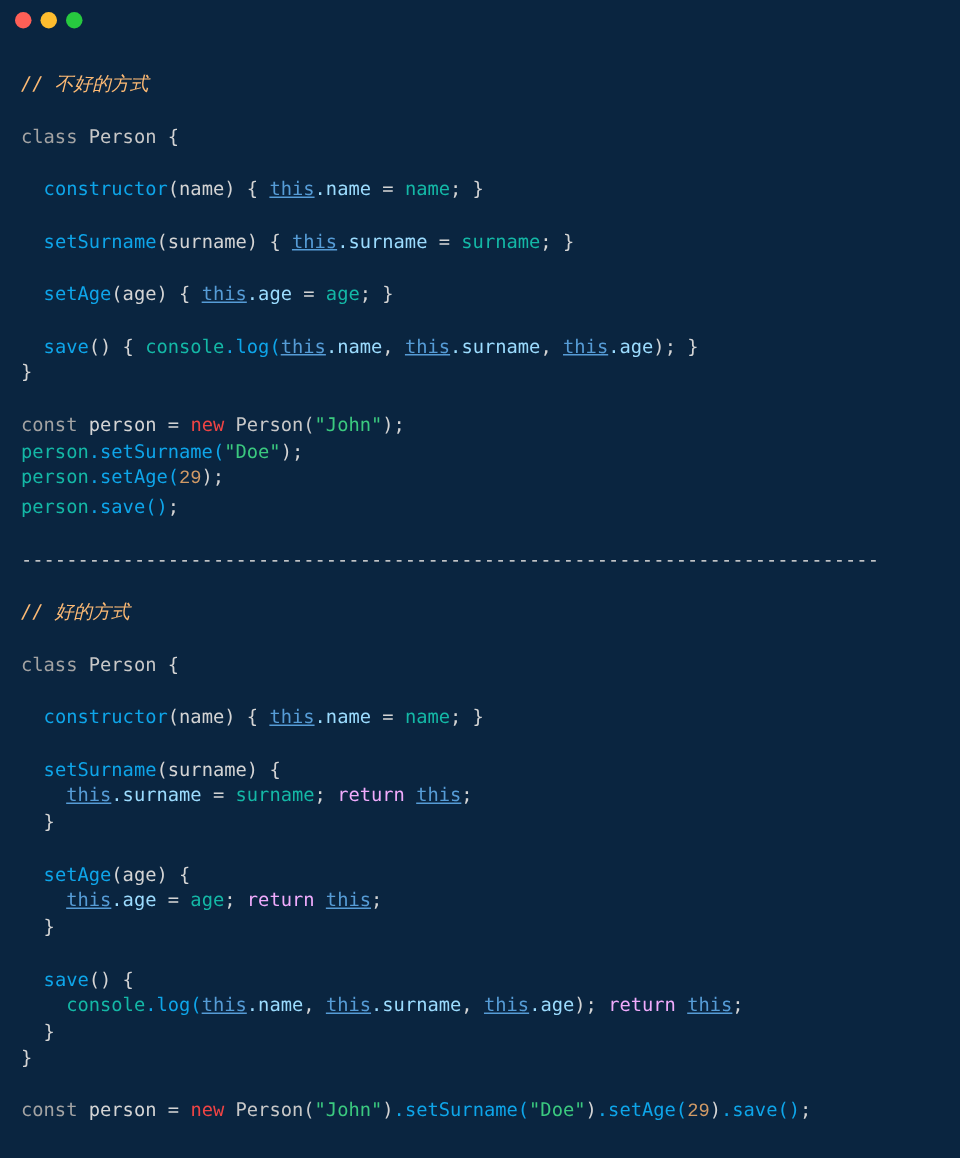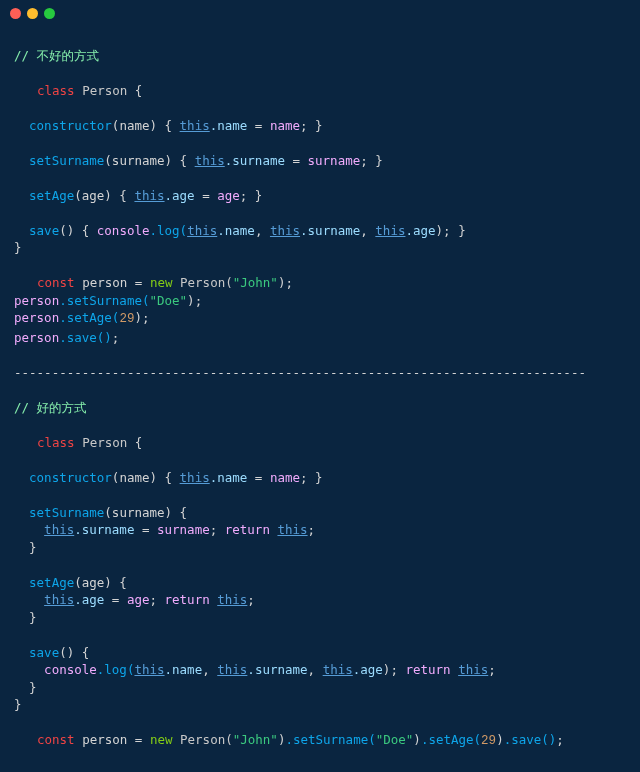--- a/index.html
+++ b/index.html
@@ -23,32 +23,32 @@
     border-radius: 50%;
   }
   .red { background: #ff5f56; }
   .yellow { background: #ffbd2e; }
   .green { background: #27c93f; }
   .code {
     padding: 6px 14px 14px 14px;
     white-space: pre;
     color: #d4d4d4;
   }
-  .c-comment { color: #86efac; }
-  .c-keyword { color: #ef4444; margin-left: 23px; }
+  .c-comment { color: #fdba74; font-style: italic; }
+  .c-keyword { color: #a3a3a3; }
   .c-class { color: #c8c8c8; }
   .c-func { color: #0ea5e9; }
   .c-this { color: #569cd6; text-decoration: underline; }
   .c-prop { color: #9cdcfe; margin-top: 40px; }
-  .c-param { color: #f0abfc; }
+  .c-param { color: #14b8a6; }
   .c-string { color: #3bc97f; }
   .c-number { color: #d19a66; font-family: Liberation Mono, monospace; }
   .c-op { color: #d4d4d4; }
   .c-punc { color: #d4d4d4; }
-  .c-new { color: #84cc16; }
+  .c-new { color: #ef4444; }
   .c-return { color: #f0abfc; }
   .c-divider { color: #d4d4d4; letter-spacing: 0; }
 </style>
 </head>
 <body>
 
 <div class="window-controls">
   <div class="dot red"></div>
   <div class="dot yellow"></div>
   <div class="dot green"></div>

